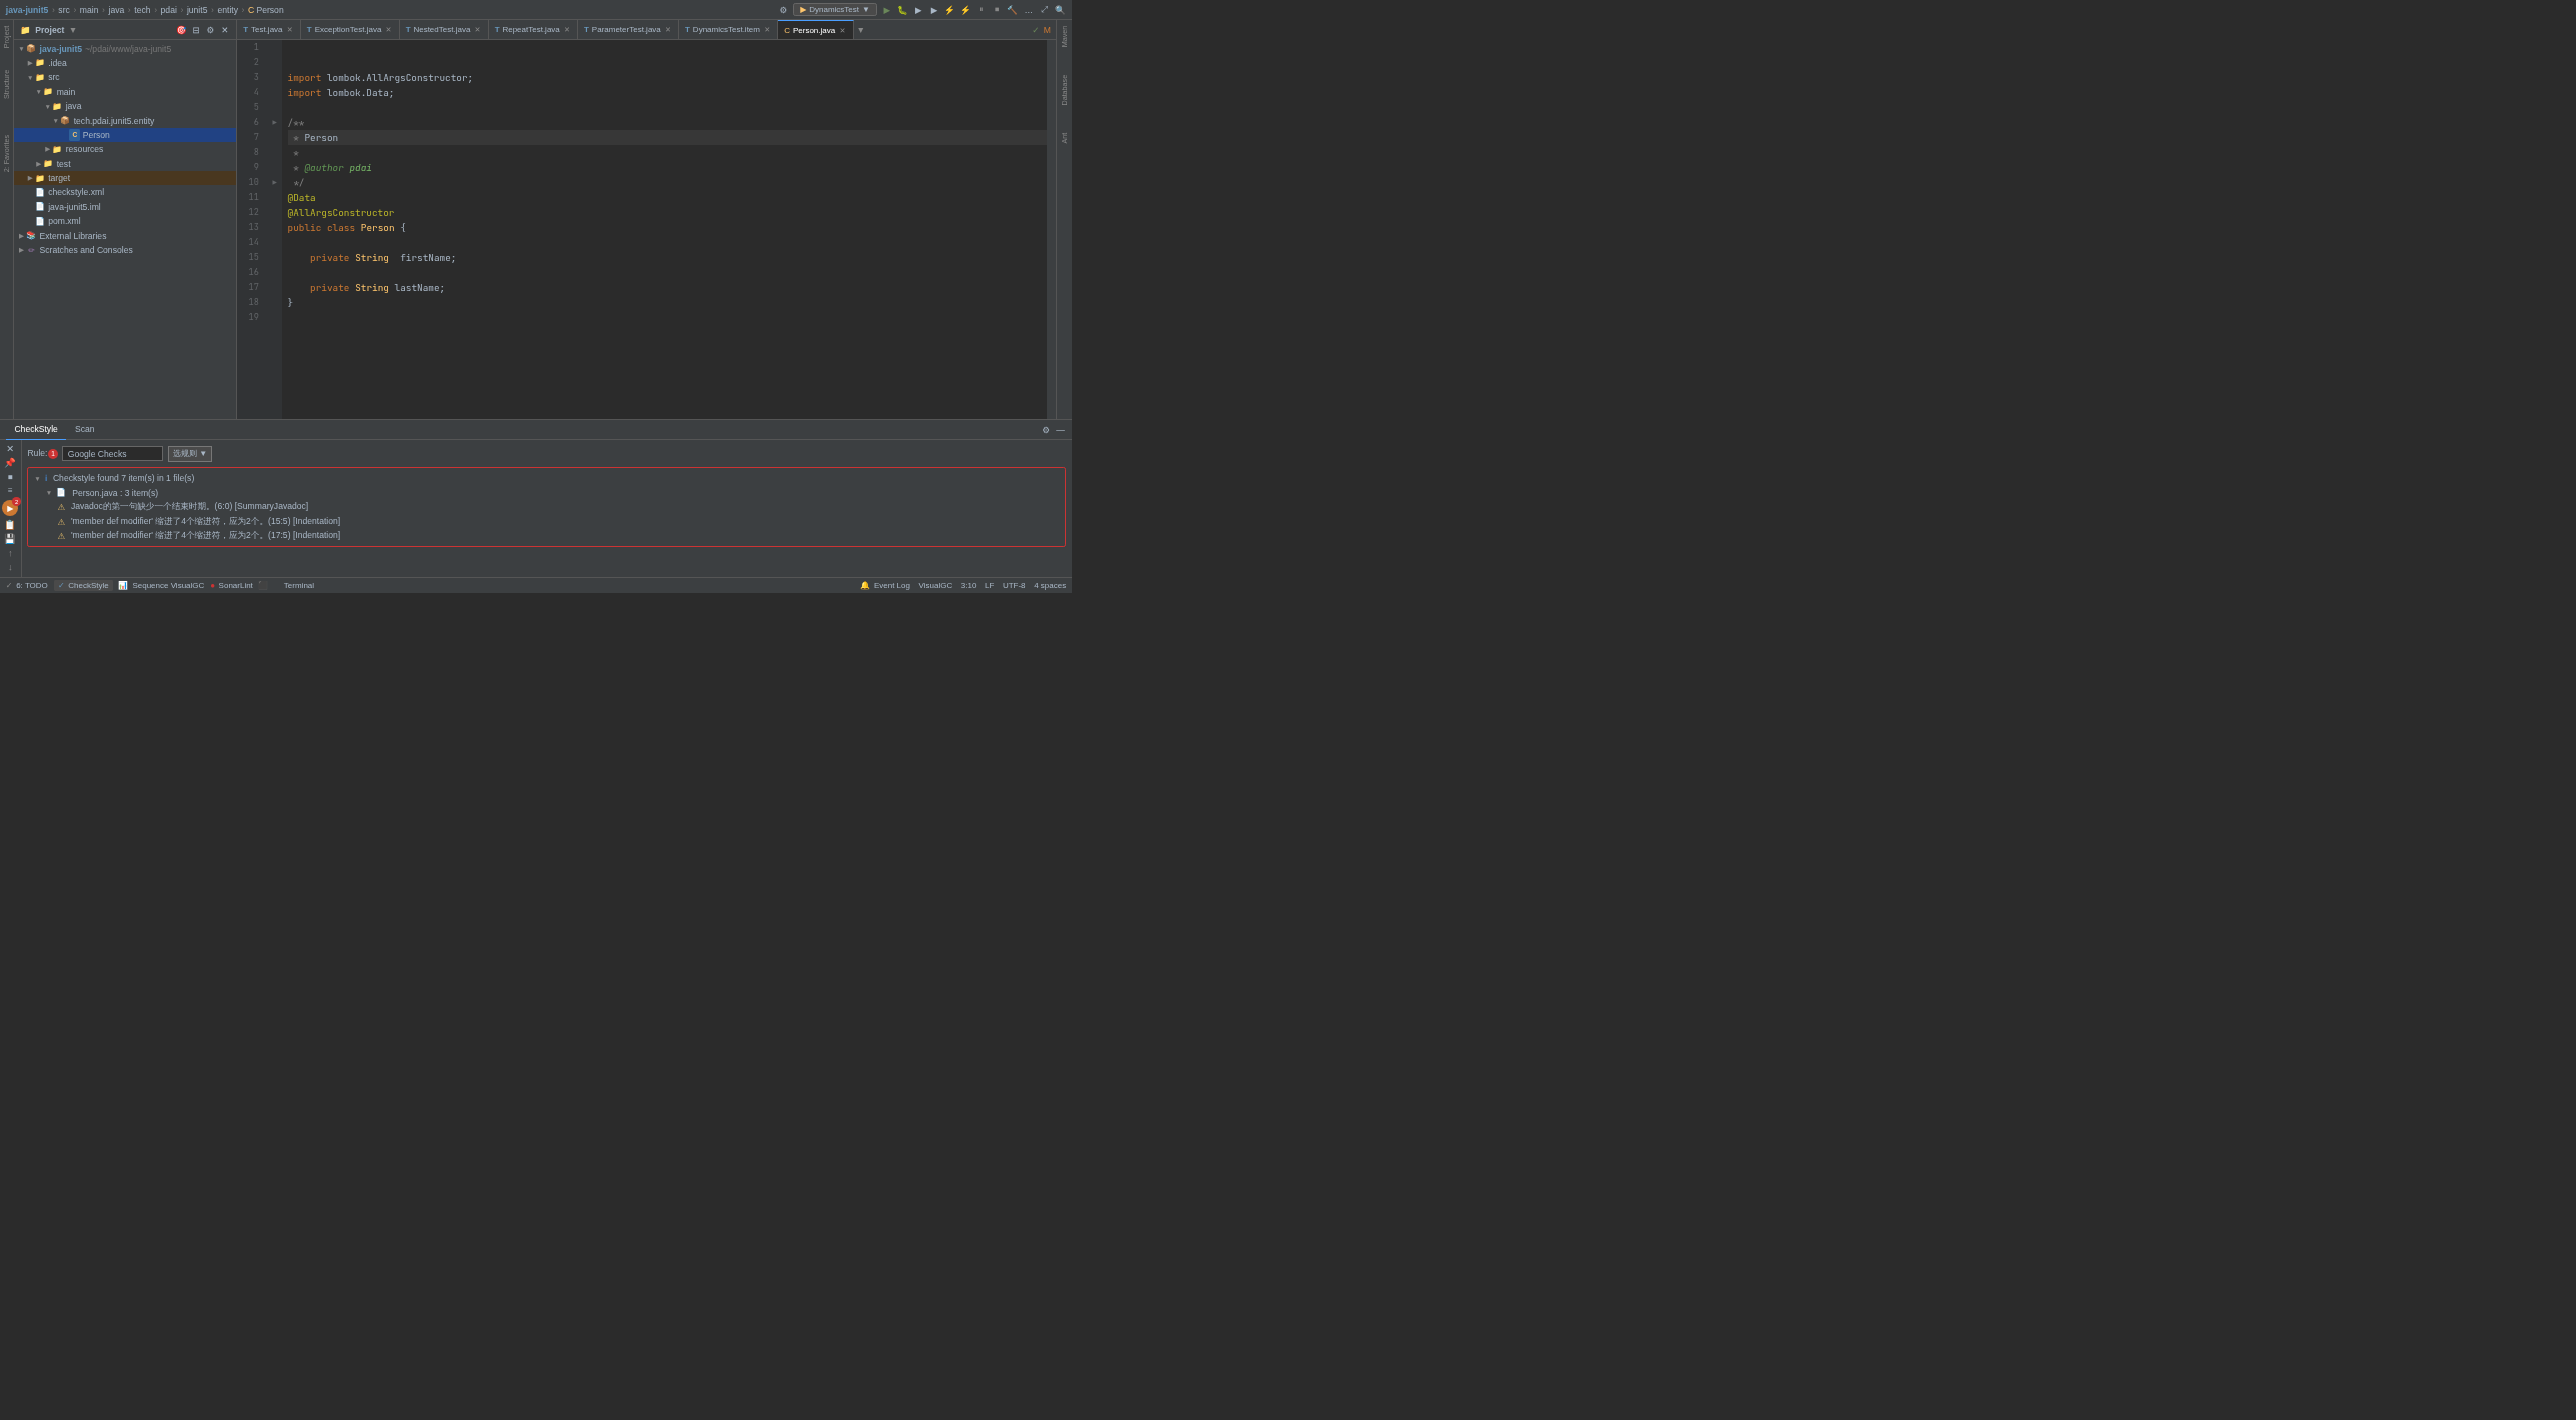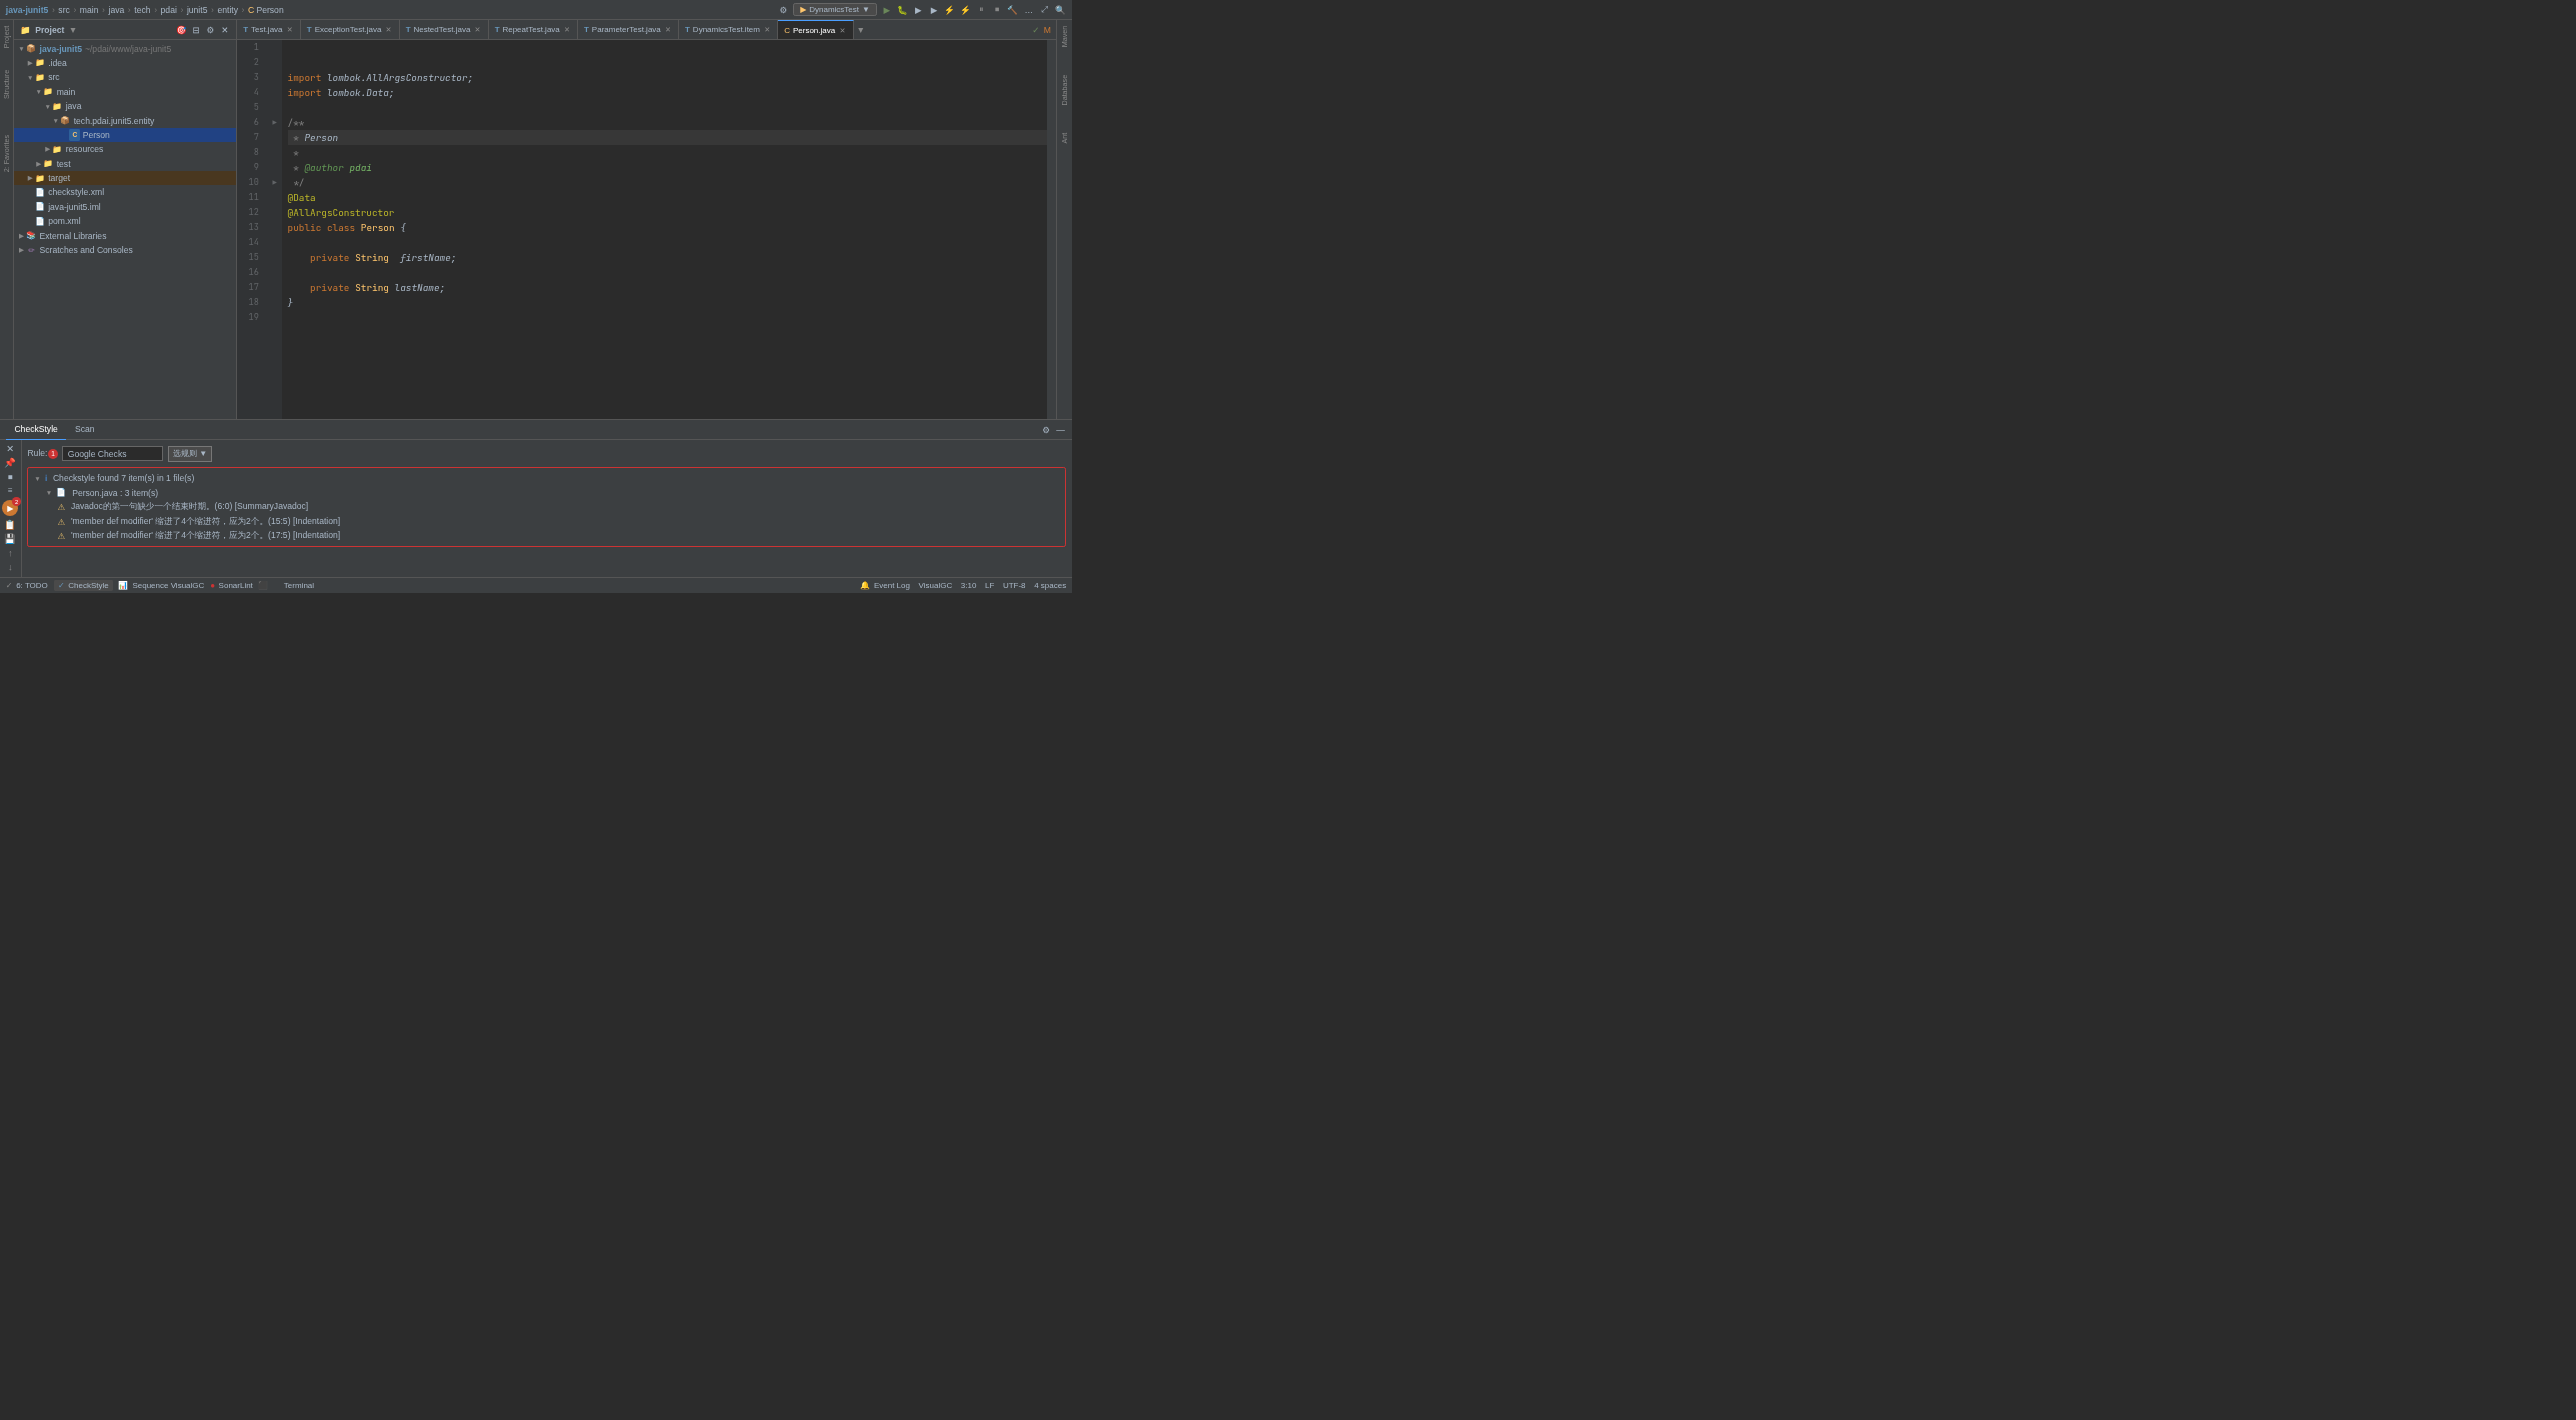--- a/index.html
+++ b/index.html
@@ -263,21 +263,21 @@
       align-items: center;
       white-space: pre;
     }
     .code-line.highlighted-line { background: #f6f4ec10; }
     .kw { color: #cc7832; }
     .ann { color: #bbb529; }
     .cls { color: #ffc66d; }
     .cmt { color: #808080; }
     .at-tag { color: #629755; font-style: italic; }
     .at-val { color: #77b767; font-style: italic; }
-    .plain { color: #a9b7c6; font-style: italic; }
+    .plain { color: #a9b7c6; }
 
     
     .editor-scrollbar {
       width: 8.6px;
       background: #3c3f41;
       flex-shrink: 0;
     }
 
     
     .side-icons-right {

